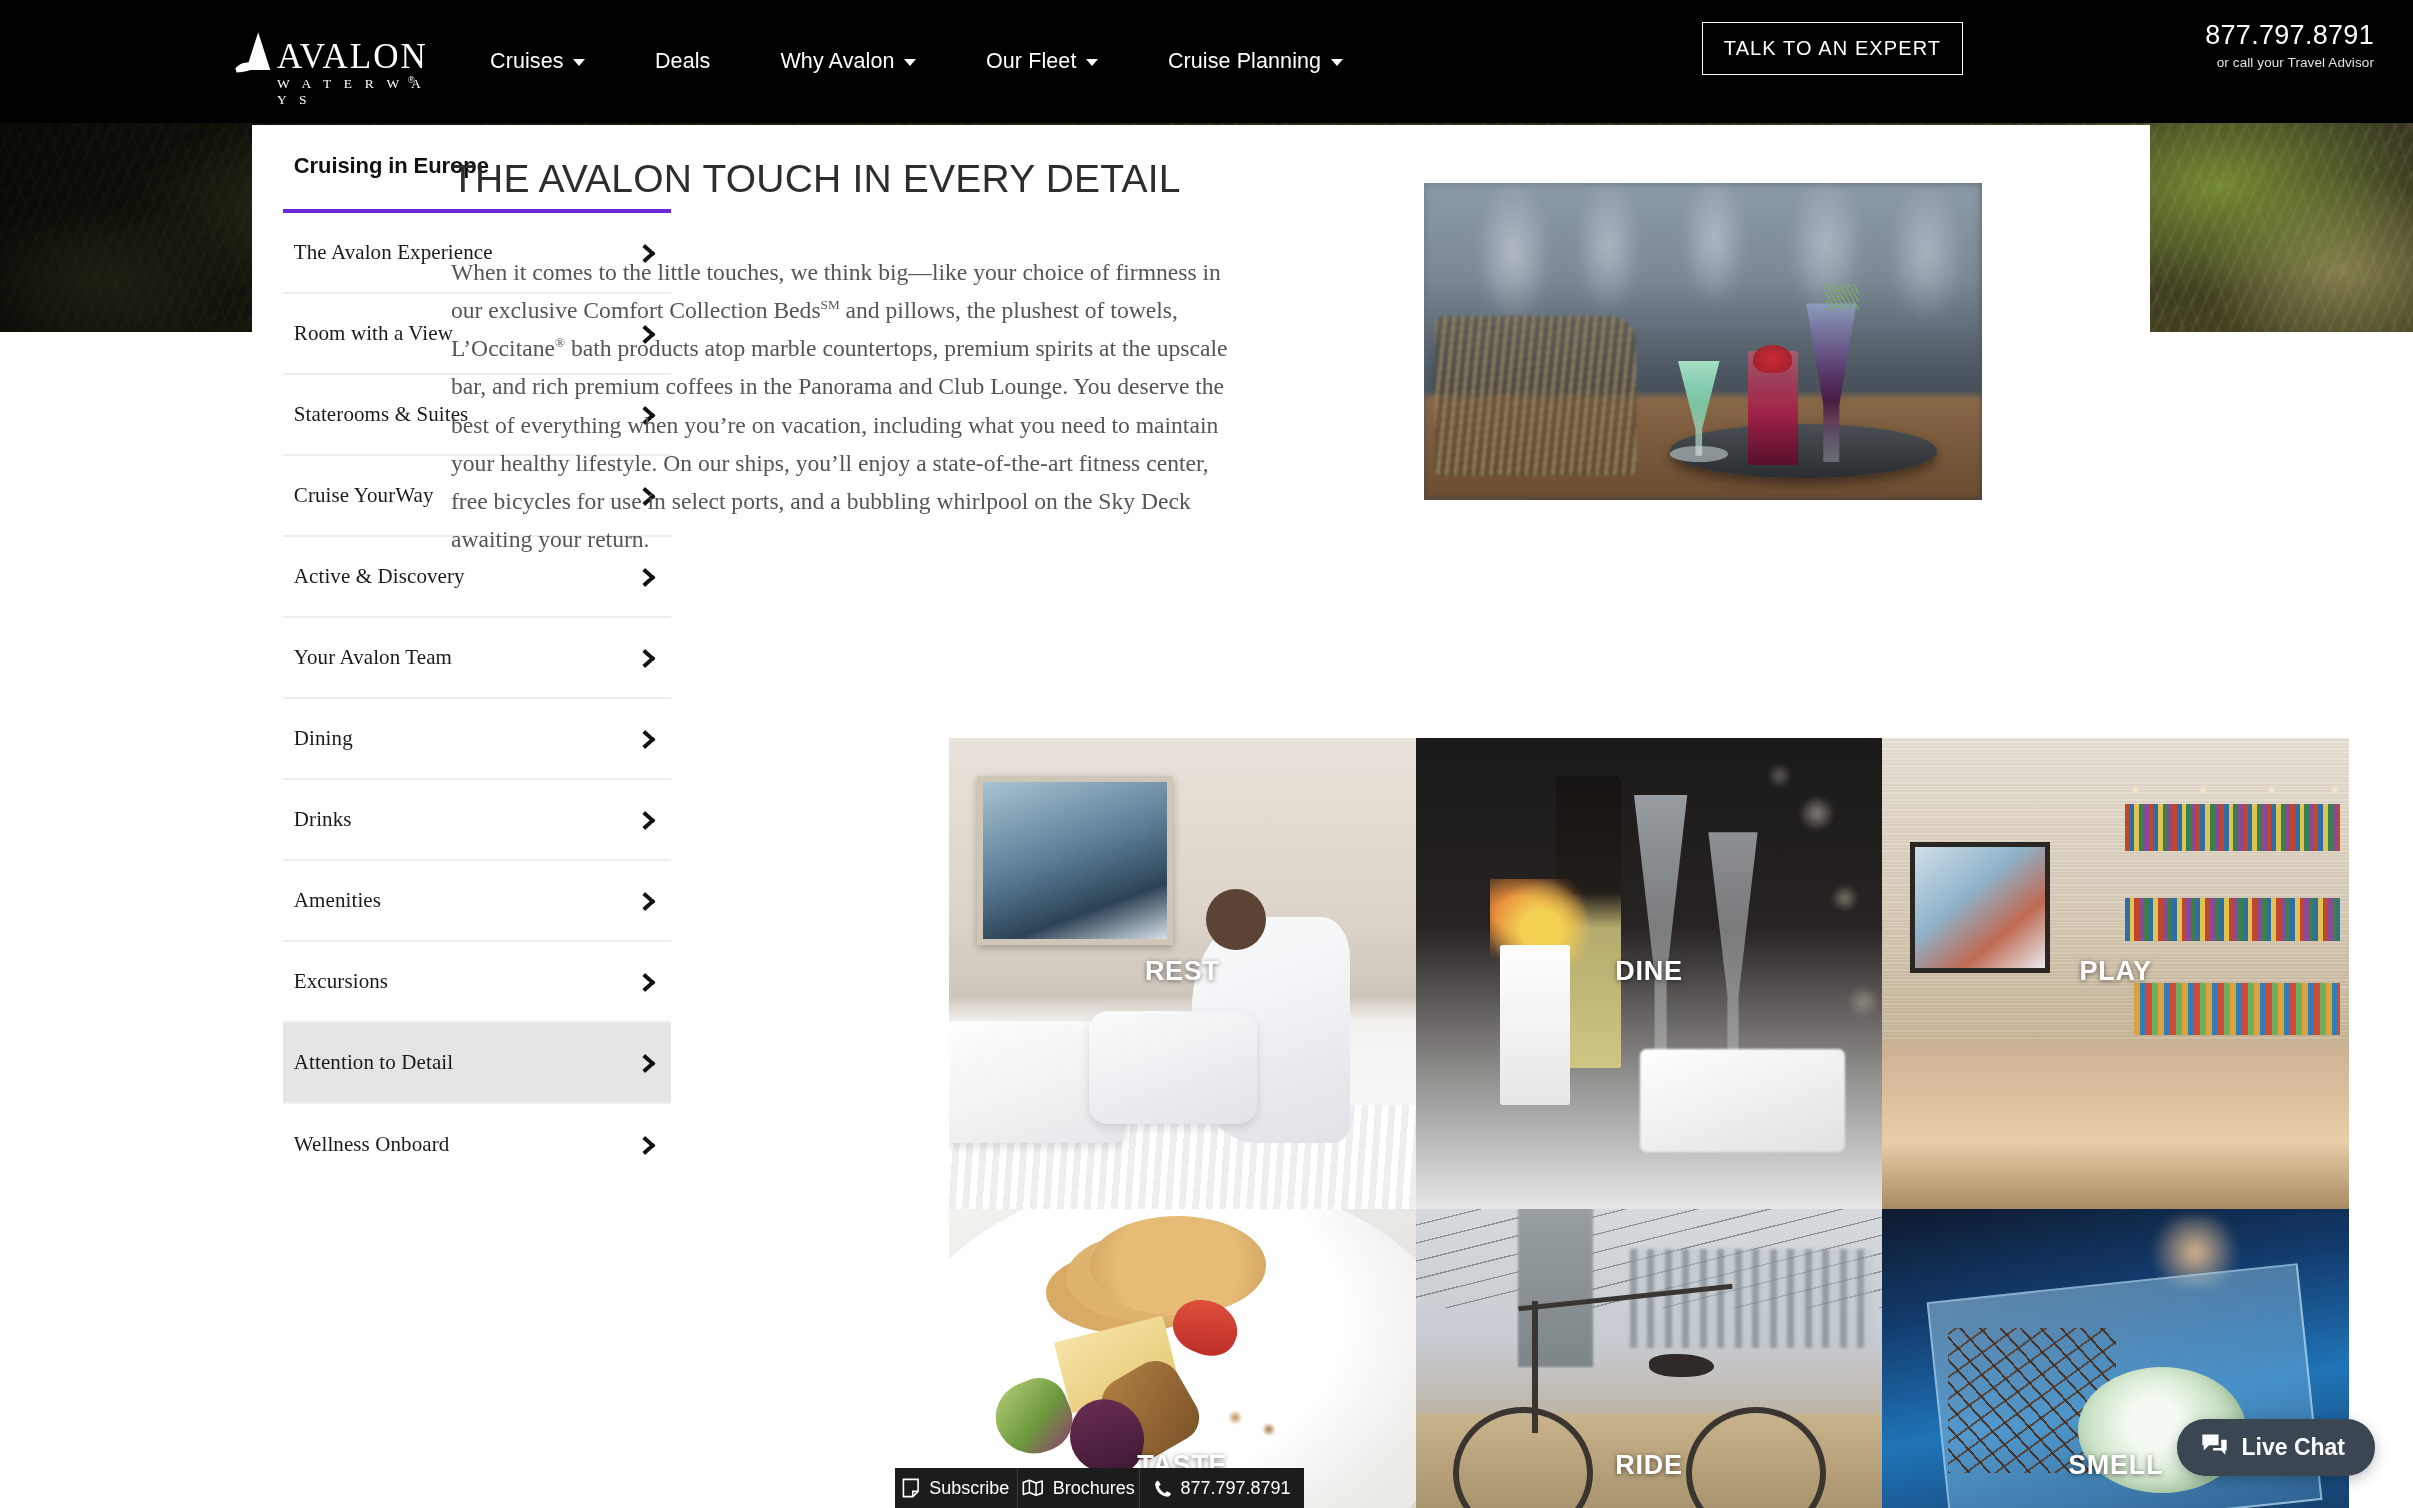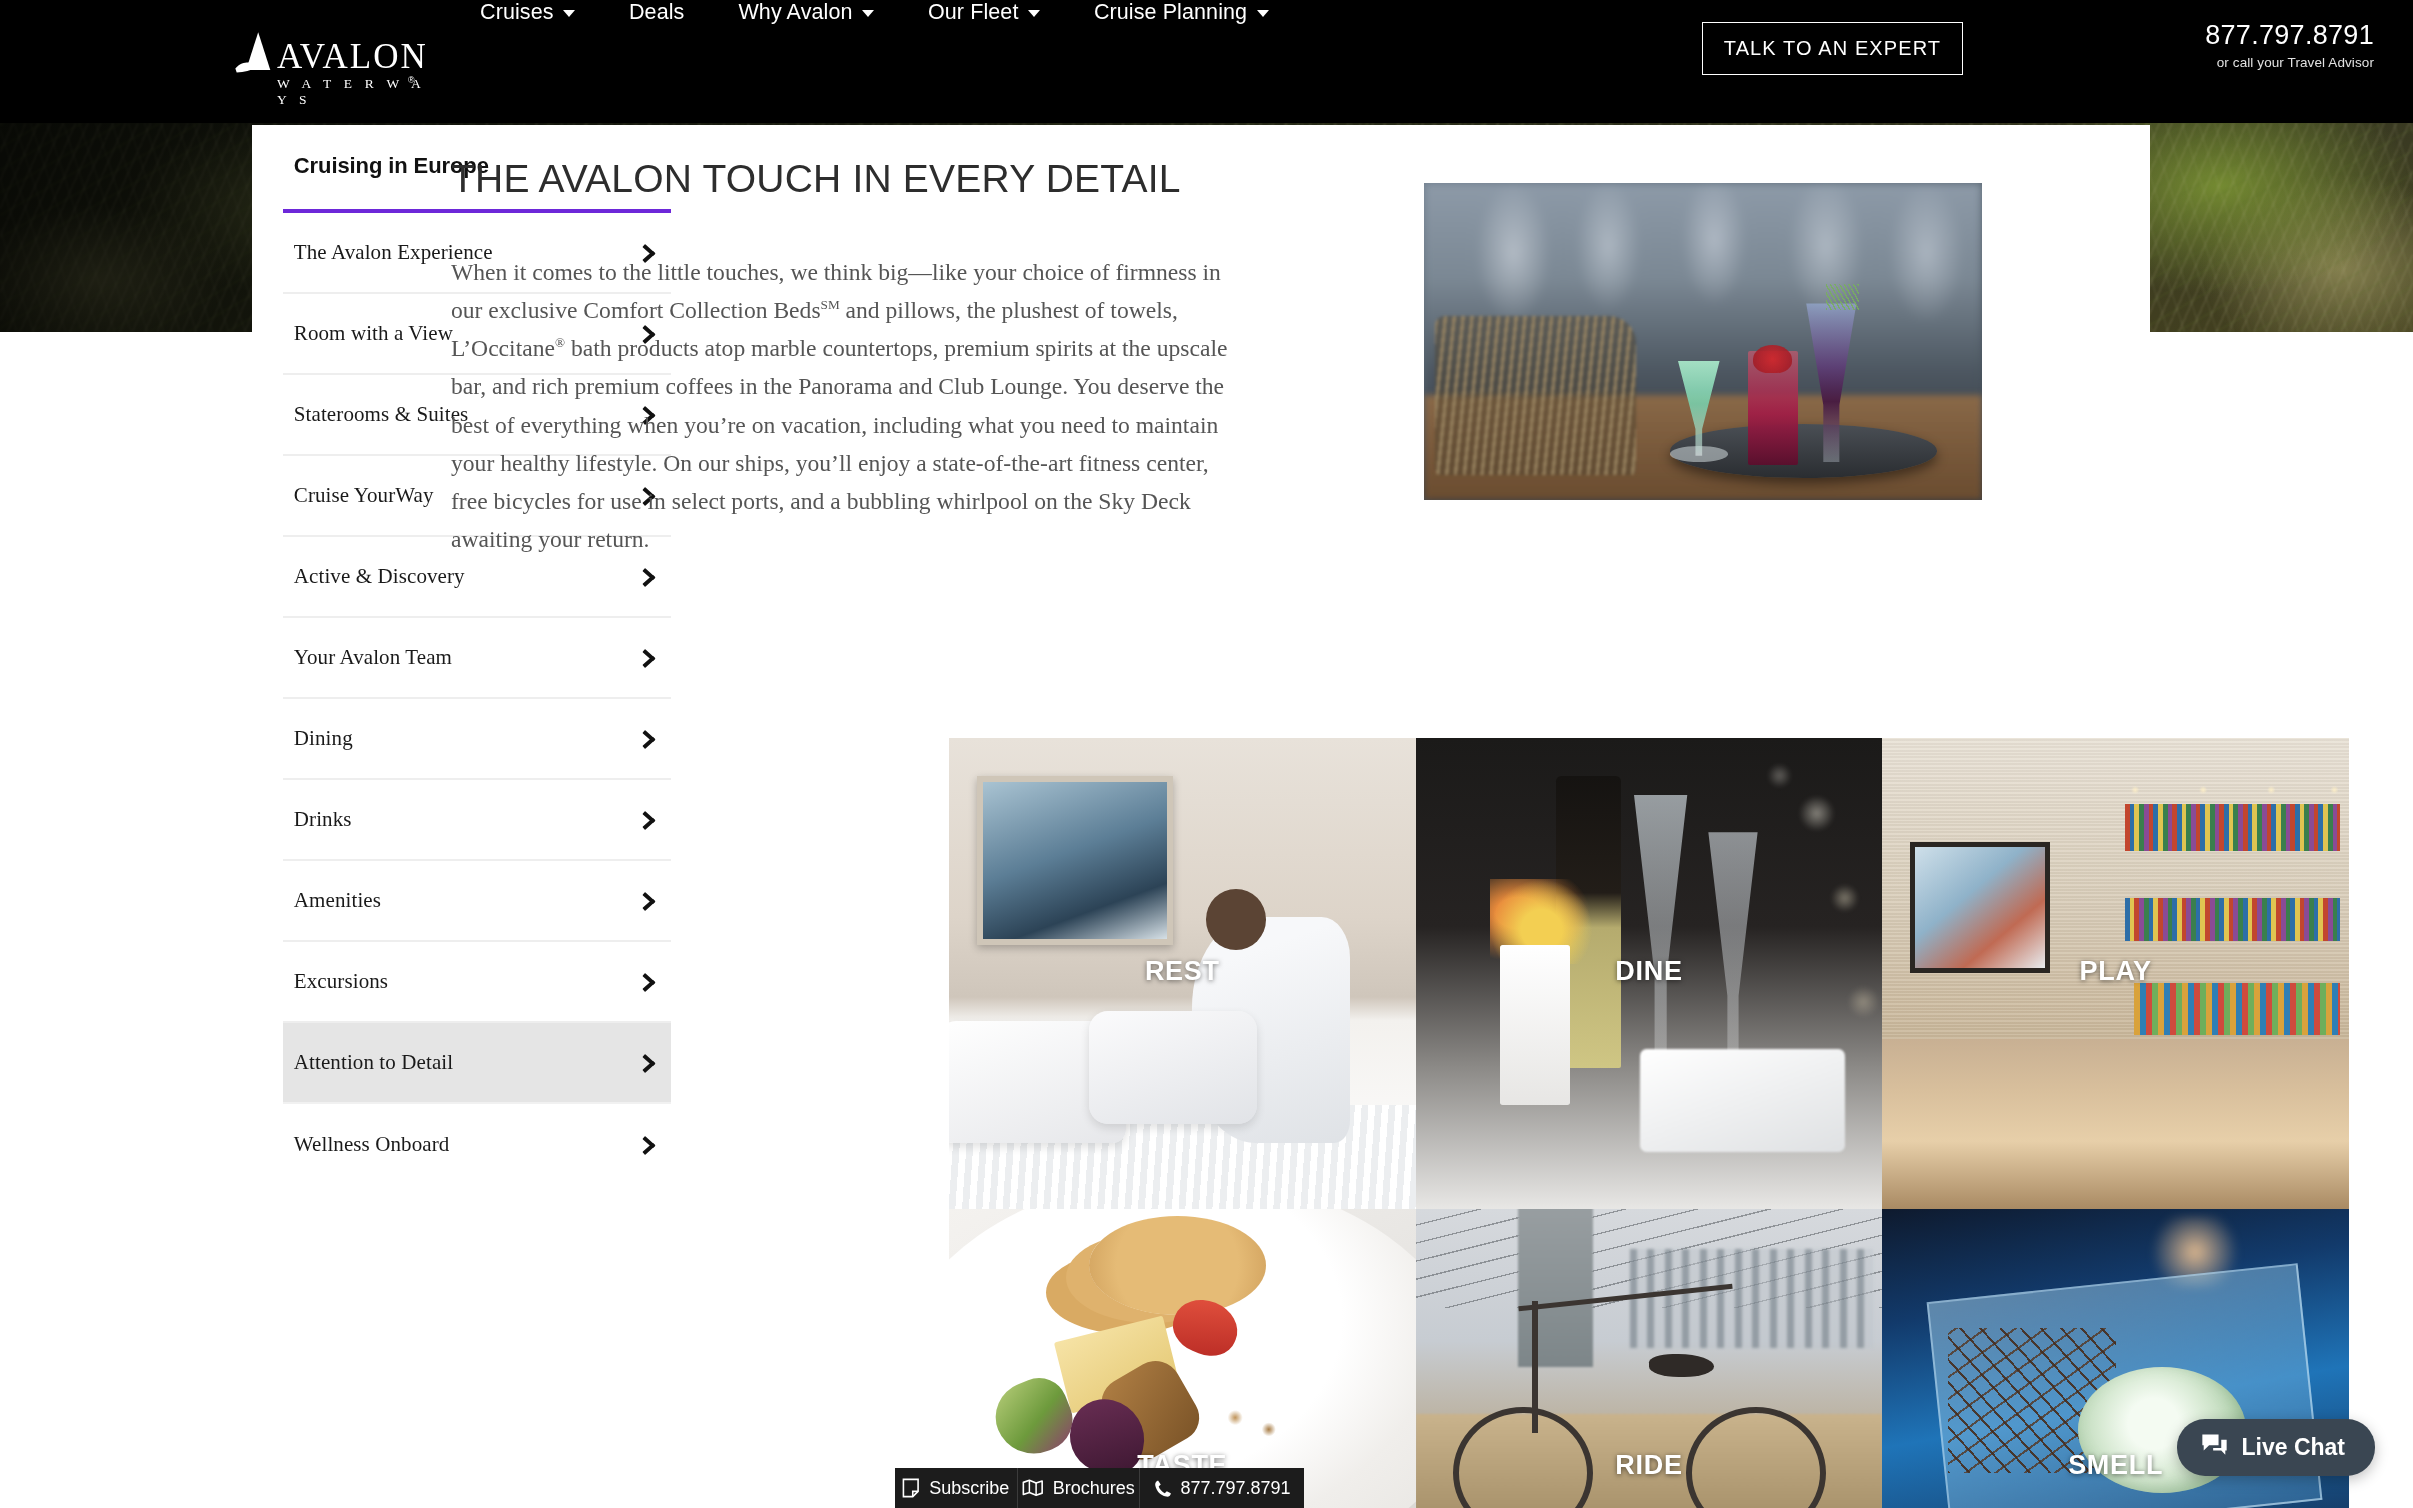--- a/index.html
+++ b/index.html
@@ -36,21 +36,21 @@
 
   
   .header {
     position: absolute; left: 0; top: 0; width: 2413px; height: 123px;
     background: #000000; z-index: 40;
   }
   .logo { position: absolute; left: 234px; top: 28px; width: 195px; height: 65px; color: #fff; }
   .logo svg { display: block; }
   .logo-word { font-family: "Liberation Serif", serif; }
 
-  .nav { position: absolute; left: 453px; top: 0; height: 123px; display: flex; align-items: flex-start; gap: 0; }
+  .nav { position: absolute; left: 463px; top: 0; height: 123px; display: flex; align-items: center; gap: 16px; }
   .nav-item {
     display: flex; align-items: center; gap: 9.4px;
     color: #ffffff; font-size: 21.5px; letter-spacing: 0.1px;
     padding: 0 27px; cursor: pointer; white-space: nowrap;
     font-family: "Liberation Sans", sans-serif; font-weight: 300;
   }
   .caret { display:inline-block; width: 0; height: 0;
     border-left: 6.7px solid transparent; border-right: 6.7px solid transparent;
     border-top: 7.4px solid #fff; position: relative; top: 1.3px; }
 

